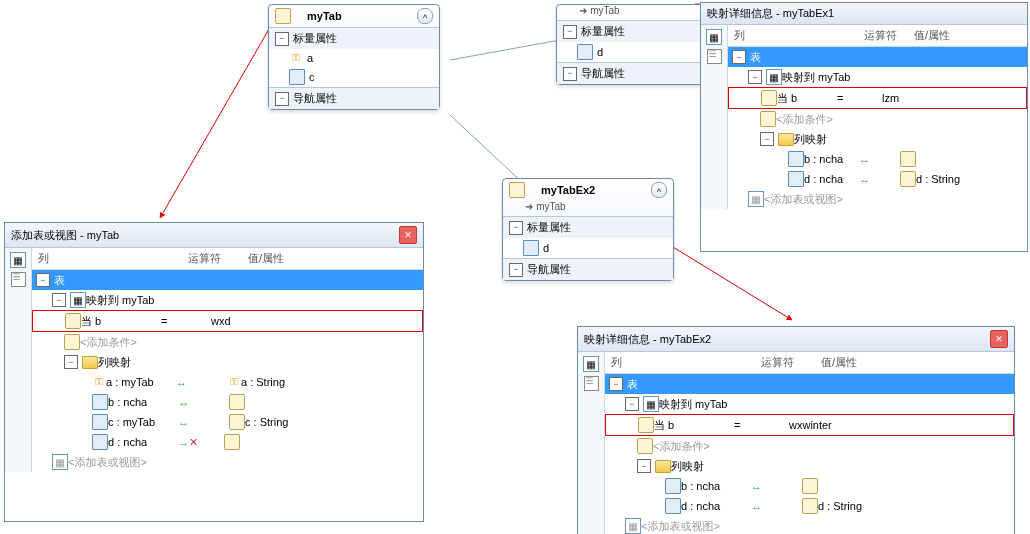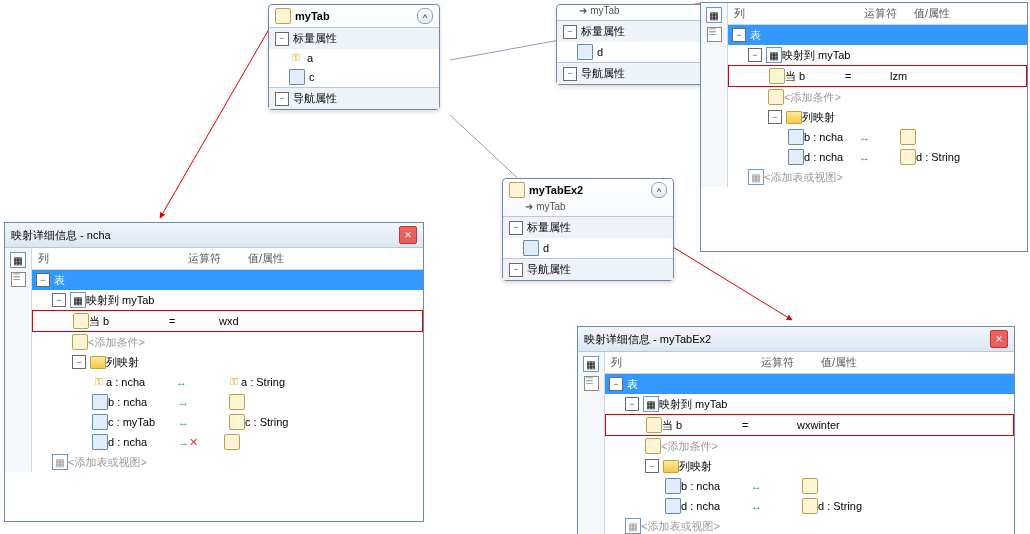--- a/index.html
+++ b/index.html
@@ -1,35 +1,35 @@
 <!DOCTYPE html>
 <html><head>
 <meta charset="utf-8">
 <style>
 body{margin:0;font-family:Tahoma,"Microsoft YaHei",sans-serif;font-size:11px;background:#fff;width:1030px;height:534px;position:relative;overflow:hidden;color:#000}
 .entity{position:absolute;background:linear-gradient(#fff,#e6eef7);border:1px solid #6d8aab;border-radius:4px;box-shadow:0 2px 4px rgba(0,0,0,.15);width:170px}
-.entity-title{padding:3px 6px;font-weight:bold;display:flex;align-items:center;gap:4px}
+.entity-title{padding:3px 6px;font-weight:bold;display:flex;align-items:center;gap:16px}
 .entity-sub{padding:0 6px 4px 22px;font-size:10px;color:#555}
 .entity-sec{border-top:1px solid #b8c7d9;padding:3px 6px;display:flex;align-items:center;gap:4px;background:#eef3f9}
 .entity-item{padding:2px 6px 2px 20px;display:flex;align-items:center;gap:4px;background:#fff}
 .collapse-btn{width:12px;height:12px;border:1px solid #6a6a6a;background:#fff;display:inline-flex;align-items:center;justify-content:center;font-size:9px;line-height:1;color:#555}
 .detail{position:absolute;background:#fff;border:1px solid #6d8aab}
 .detail-title{background:linear-gradient(#f3f6fb,#dce6f3);padding:3px 6px;display:flex;align-items:center;justify-content:space-between;border-bottom:1px solid #b8c7d9}
 .close-x{width:16px;height:16px;background:#e8615f;border:1px solid #c0392b;color:#fff;display:flex;align-items:center;justify-content:center;font-size:9px;border-radius:2px}
 .detail-body{display:flex}
 .detail-toolbar{width:26px;border-right:1px solid #d0d7e0;display:flex;flex-direction:column;gap:4px;padding:4px 0;align-items:center;background:#f5f8fb}
 .detail-grid{flex:1}
 .grid-head{display:flex;font-weight:normal;color:#555;border-bottom:1px solid #d0d7e0;padding:3px 0}
 .col-a{flex:0 0 150px;padding-left:6px}
 .col-b{flex:0 0 60px}
 .col-c{flex:1}
 .grid-row{display:flex;align-items:center;padding:1px 0;min-height:18px}
 .sel{background:#3399ff;color:#fff}
 .indent1{padding-left:20px}
-.indent2{padding-left:40px}
+.indent2{padding-left:32px}
 .indent3{padding-left:60px}
 .hl-red{border:1px solid #d00}
 .gray{color:#999}
 .ico{width:14px;height:14px;display:inline-flex;align-items:center;justify-content:center;font-size:10px;flex-shrink:0}
 .ico-db{border:1px solid #b8a24a;background:#fff5d6;border-radius:2px}
 .ico-key{color:#d99a00}
 .ico-doc{border:1px solid #5a8dc8;background:#e3edf8;border-radius:1px}
 .ico-fld{width:14px;height:11px;background:linear-gradient(#fde7a0,#f3c94a);border:1px solid #c9a22f;border-radius:1px}
 .ico-grid{border:1px solid #6a96c8;background:#fff}
 .ico-tb{width:13px;height:13px;border:1px solid #888;background:#fff;position:relative}
@@ -113,21 +113,21 @@
       <span>d</span>
     </div>
 <div class="entity-sec">
       <span class="collapse-btn">−</span>
       <span>导航属性</span>
     </div>
 </div>
 
 <div class="detail" style="left:4px;top:222px;width:418px;height:298px">
 <div class="detail-title">
-      <span>映射详细信息 - ncha</span>
+      <span>添加表或视图 - myTab</span>
       <span class="close-x">✕</span>
     </div>
 <div class="detail-body">
 <div class="detail-toolbar">
         <span class="ico ico-grid">▦</span>
         <span class="ico ico-tb"></span>
       </div>
 <div class="detail-grid">
 <div class="grid-head">
           <span class="col-a">列</span>
@@ -153,21 +153,21 @@
           <span class="ico ico-db"></span> 
           <span>&lt;添加条件&gt;</span>
         </div>
 <div class="grid-row indent2">
           <span class="collapse-btn" style="margin-right:4px">−</span>
           <span class="ico-fld"></span> 
           <span>列映射</span>
         </div>
 <div class="grid-row indent3">
           <span class="ico ico-key">⚿</span> 
-          <span style="width:70px;display:inline-block">a : ncha</span>
+          <span style="width:70px;display:inline-block">a : myTab</span>
           <span class="arr-green">↔</span>
           <span style="width:40px"></span>
           <span class="ico ico-key">⚿</span> 
           <span>a : String</span>
         </div>
 <div class="grid-row indent3">
           <span class="ico ico-doc"></span> 
           <span style="width:70px;display:inline-block">b : ncha</span>
           <span class="arr-green">↔</span>
           <span style="width:40px"></span>
@@ -191,20 +191,23 @@
         </div>
 <div class="grid-row indent1 gray">
           <span class="ico ico-grid">▦</span> 
           <span>&lt;添加表或视图&gt;</span>
         </div>
 </div>
 </div>
 </div>
 
 <div class="detail" style="left:700px;top:2px;width:326px;height:248px">
+<div class="detail-title">
+      <span>映射详细信息 - myTabEx1</span>
+    </div>
 <div class="detail-body">
 <div class="detail-toolbar">
         <span class="ico ico-grid">▦</span>
         <span class="ico ico-tb"></span>
       </div>
 <div class="detail-grid">
 <div class="grid-head">
           <span class="col-a" style="flex-basis:130px">列</span>
           <span class="col-b" style="flex-basis:50px">运算符</span>
           <span class="col-c">值/属性</span>

